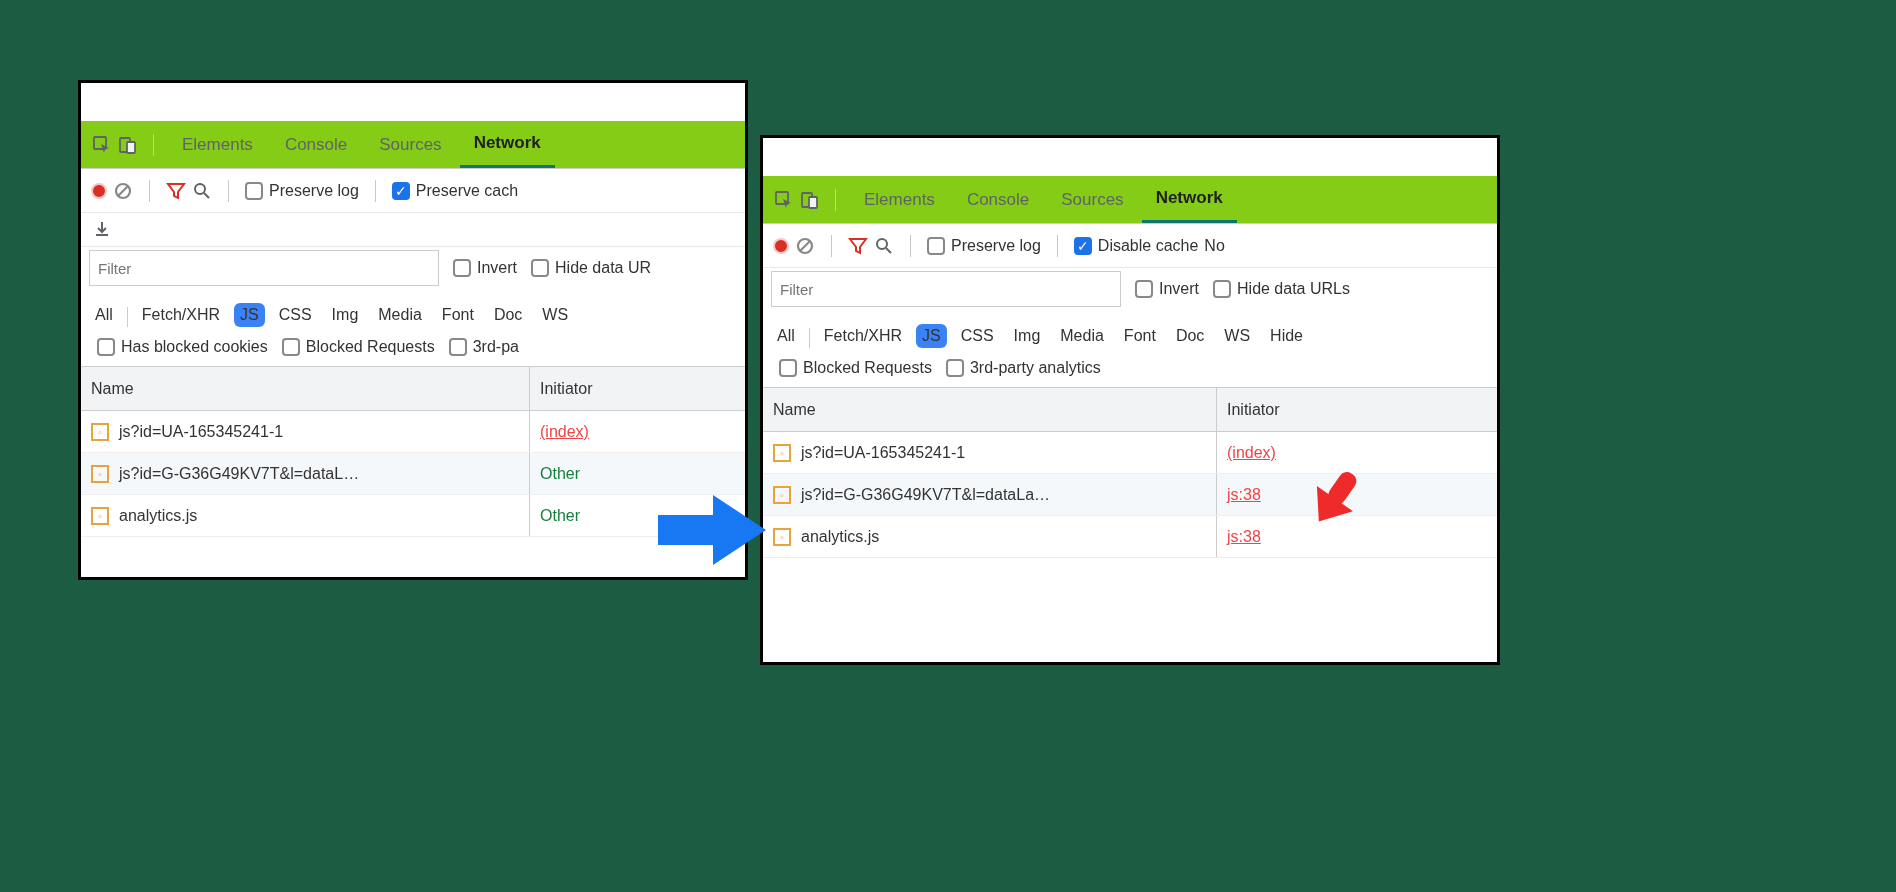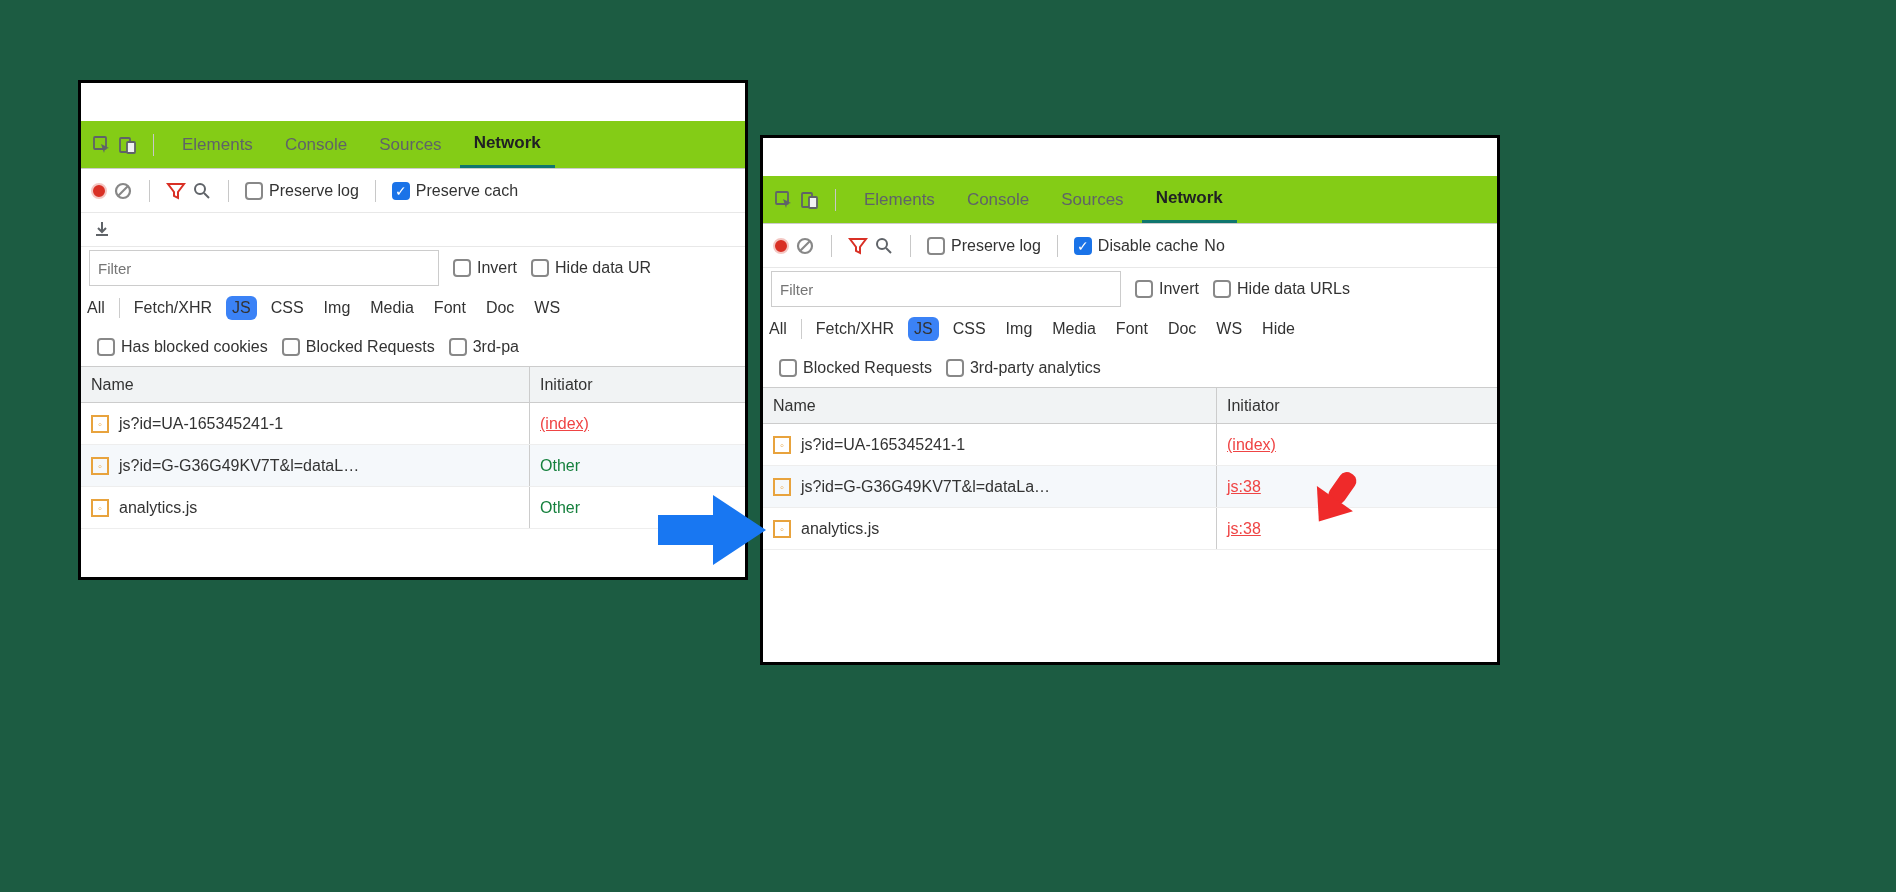--- a/index.html
+++ b/index.html
@@ -63,34 +63,34 @@
     display:flex;align-items:center;height:42px;padding:0 8px;gap:14px;
     background:#fff;font-size:16px;color:#333;overflow:hidden;white-space:nowrap;
   }
   .filter-input{
     width:350px;height:36px;border:1px solid #ccc;padding:0 8px;font-size:15px;color:#888;
     flex-shrink:0;
   }
   .panel.right .filter-input{ width:350px; }
 
   .typebar{
-    display:flex;align-items:center;height:38px;padding:0 0;gap:8px;
+    display:flex;align-items:flex-end;height:38px;padding:0 8px;gap:8px;
     font-size:16px;color:#333;overflow:hidden;white-space:nowrap;
   }
   .typebar .type{ padding:3px 6px;border-radius:6px;cursor:pointer;flex-shrink:0;}
   .typebar .sep{ width:1px;height:20px;background:#ccc;flex-shrink:0;}
   .typebar .type.sel{ background:#3b82f6;}
 
   .extrabar{
     display:flex;align-items:center;height:40px;padding:0 16px;gap:14px;
     font-size:16px;color:#333;border-bottom:1px solid #ccc;overflow:hidden;white-space:nowrap;
   }
 
   
-  .thead{ display:flex;height:36px;border-bottom:1px solid #ccc;font-size:16px;color:#333;background:#f1f3f4;}
+  .thead{ display:flex;height:44px;border-bottom:1px solid #ccc;font-size:16px;color:#333;background:#f1f3f4;}
   .thead>div, .trow>div{ padding:0 10px;display:flex;align-items:center;overflow:hidden;white-space:nowrap;text-overflow:ellipsis;}
   .col-name{ flex:1; border-right:1px solid #ccc;}
   .col-init{ width:215px;}
   .panel.right .col-init{ width:280px;}
   .trow{ display:flex;height:42px;border-bottom:1px solid #eee;font-size:16px;color:#333;}
   .trow:nth-child(odd){ background:#fff;}
   .trow:nth-child(even){ background:#f5f8fb;}
   .fileicon{
     width:18px;height:18px;border:2px solid #e8a33d;margin-right:10px;position:relative;flex-shrink:0;
     display:flex;align-items:center;justify-content:center;color:#e8a33d;font-size:11px;font-weight:bold;

